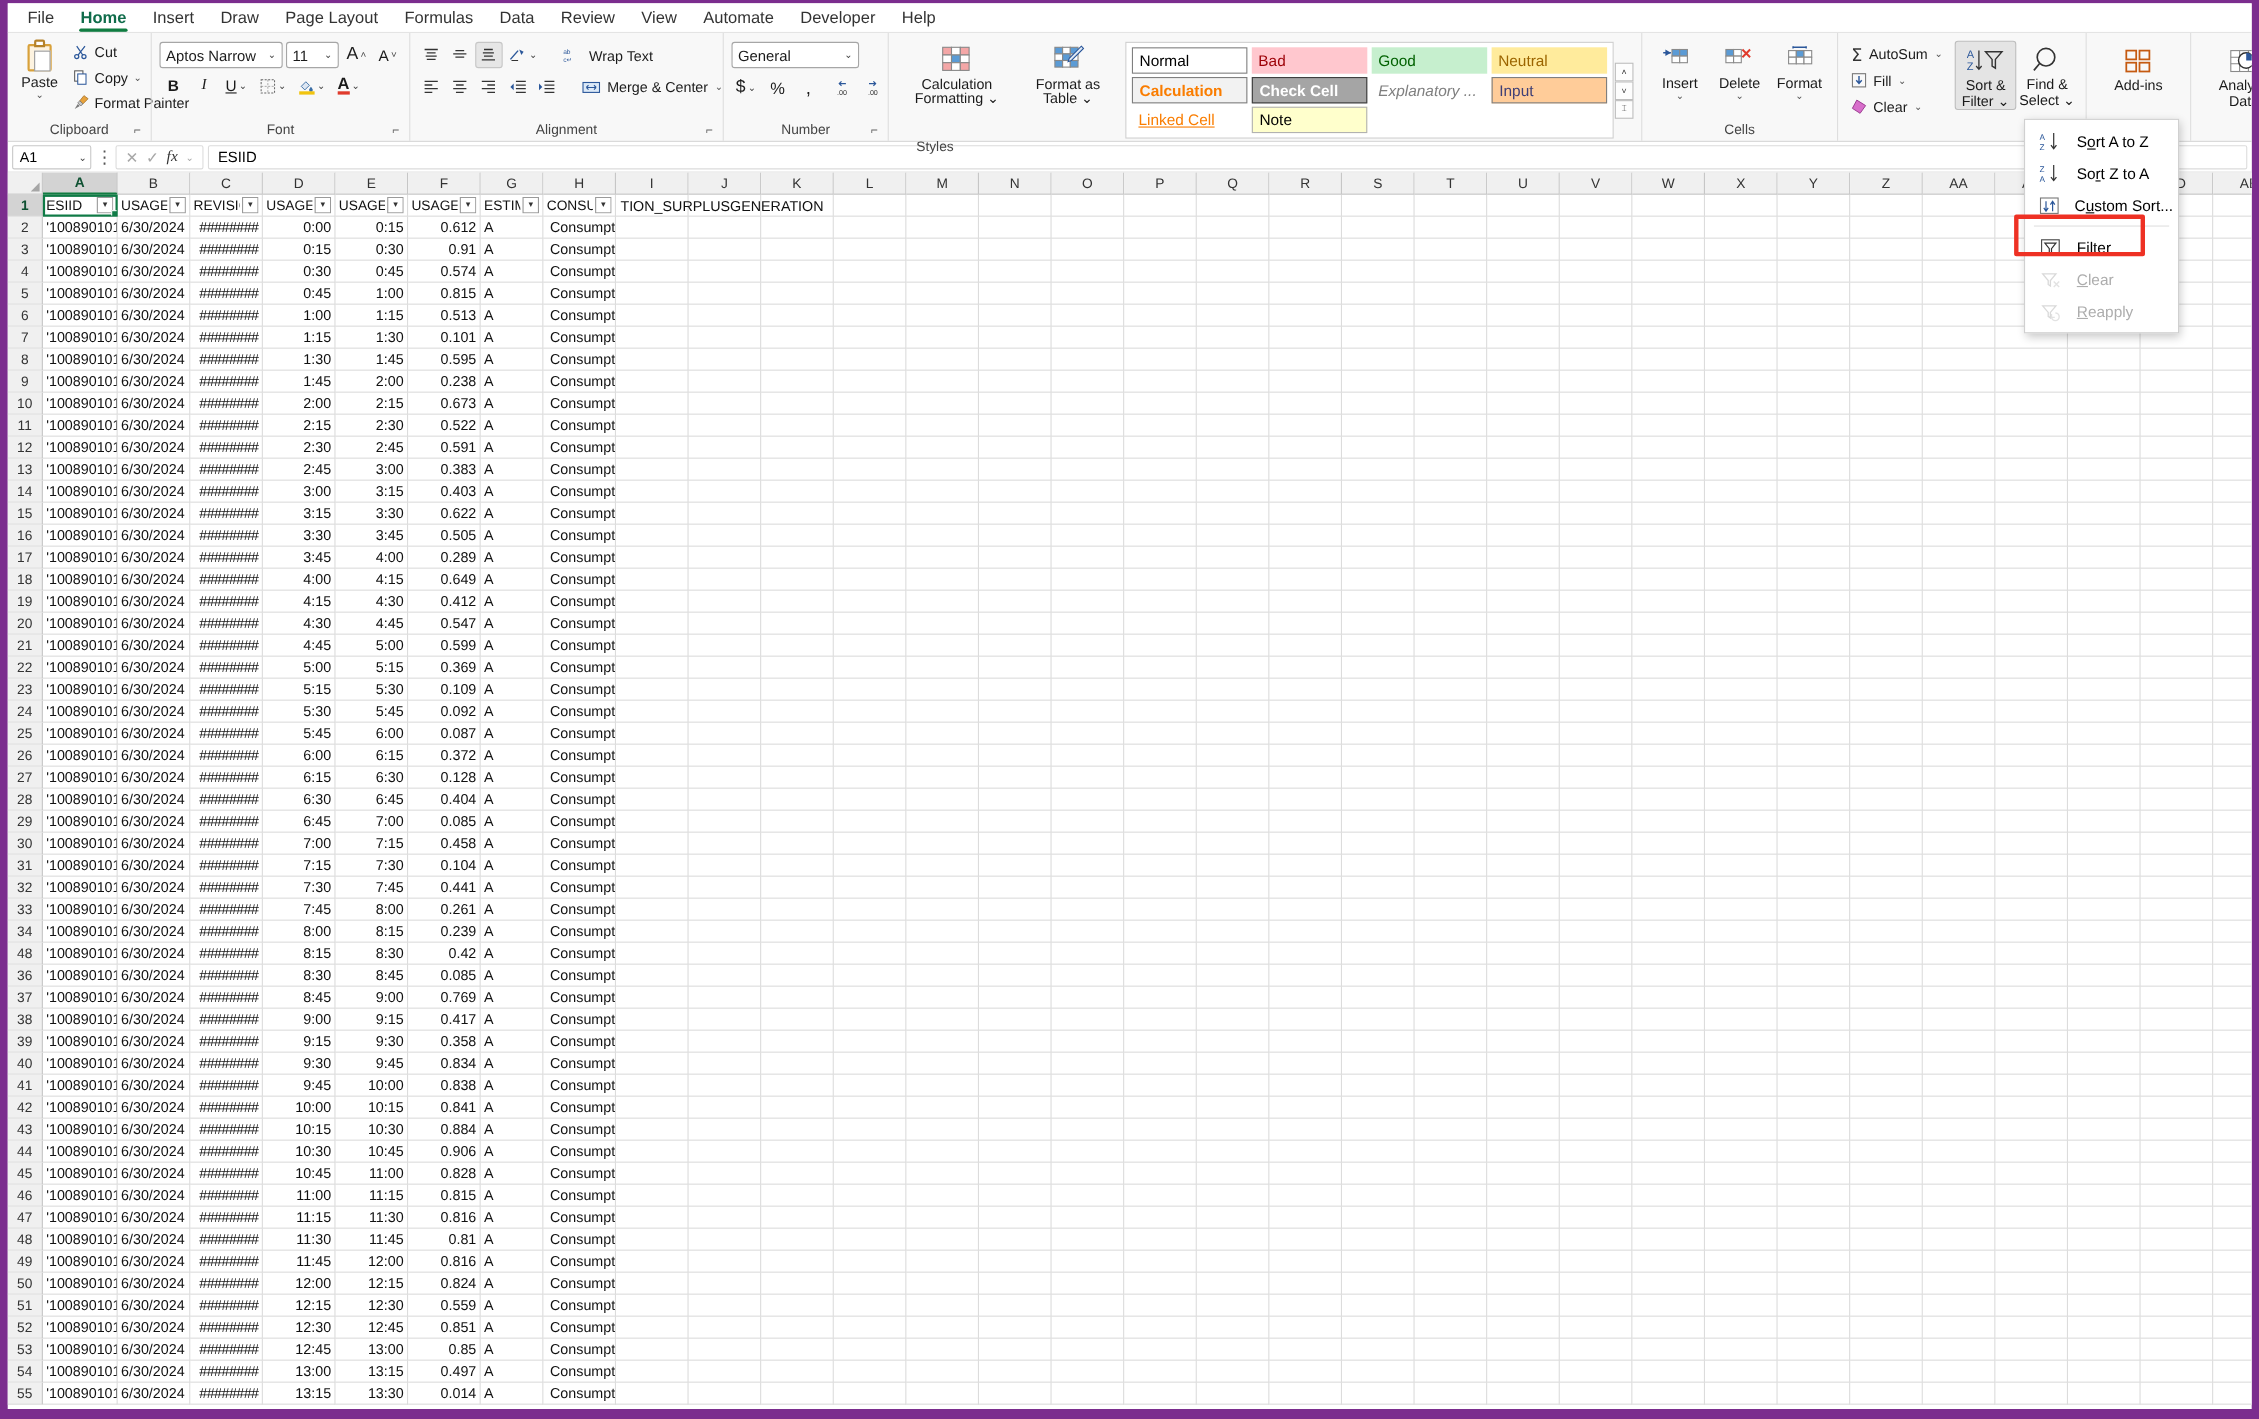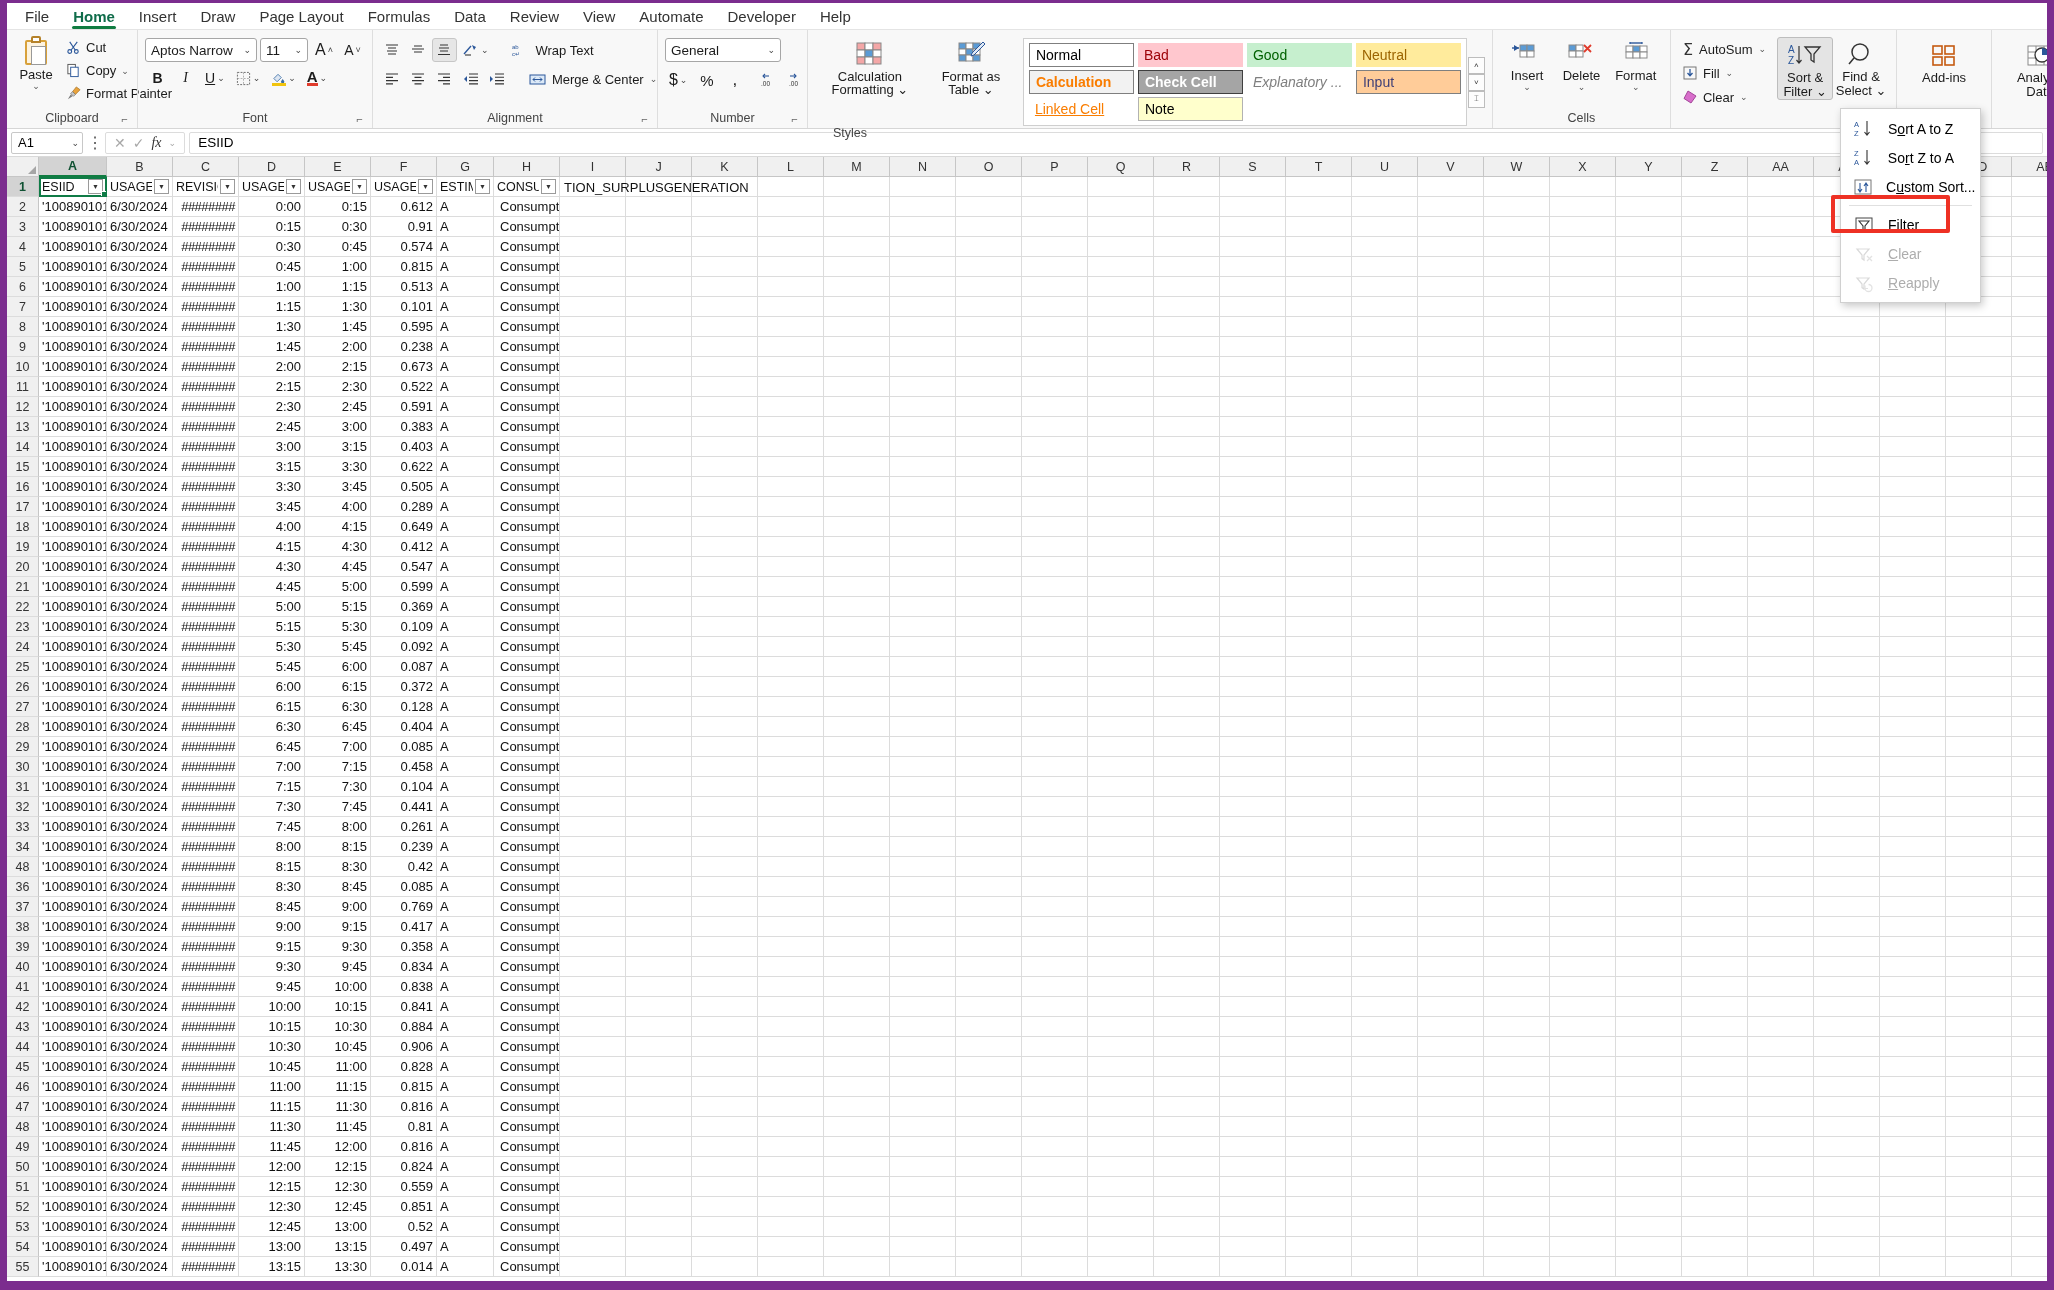--- a/index.html
+++ b/index.html
@@ -2635,21 +2635,21 @@
           <div class="c" style="width: 66px; min-width: 66px;"></div>
           <div class="c" style="width: 66px; min-width: 66px;"></div>
         </div>
         <div class="r">
           <div class="rh">53</div>
           <div class="c" style="width: 68px; min-width: 68px;">'100890101</div>
           <div class="c" style="width: 66px; min-width: 66px;">6/30/2024</div>
           <div class="c" style="width: 66px; min-width: 66px; letter-spacing: -0.5px; justify-content: flex-end;">########</div>
           <div class="c num" style="width: 66px; min-width: 66px;">12:45</div>
           <div class="c num" style="width: 66px; min-width: 66px;">13:00</div>
-          <div class="c num" style="width: 66px; min-width: 66px;">0.52</div>
+          <div class="c num" style="width: 66px; min-width: 66px;">0.85</div>
           <div class="c" style="width: 57px; min-width: 57px;">A</div>
           <div class="c" style="width: 66px; min-width: 66px; padding-left: 6px;">Consumption</div>
           <div class="c" style="width: 66px; min-width: 66px;"></div>
           <div class="c" style="width: 66px; min-width: 66px;"></div>
           <div class="c" style="width: 66px; min-width: 66px;"></div>
           <div class="c" style="width: 66px; min-width: 66px;"></div>
           <div class="c" style="width: 66px; min-width: 66px;"></div>
           <div class="c" style="width: 66px; min-width: 66px;"></div>
           <div class="c" style="width: 66px; min-width: 66px;"></div>
           <div class="c" style="width: 66px; min-width: 66px;"></div>

